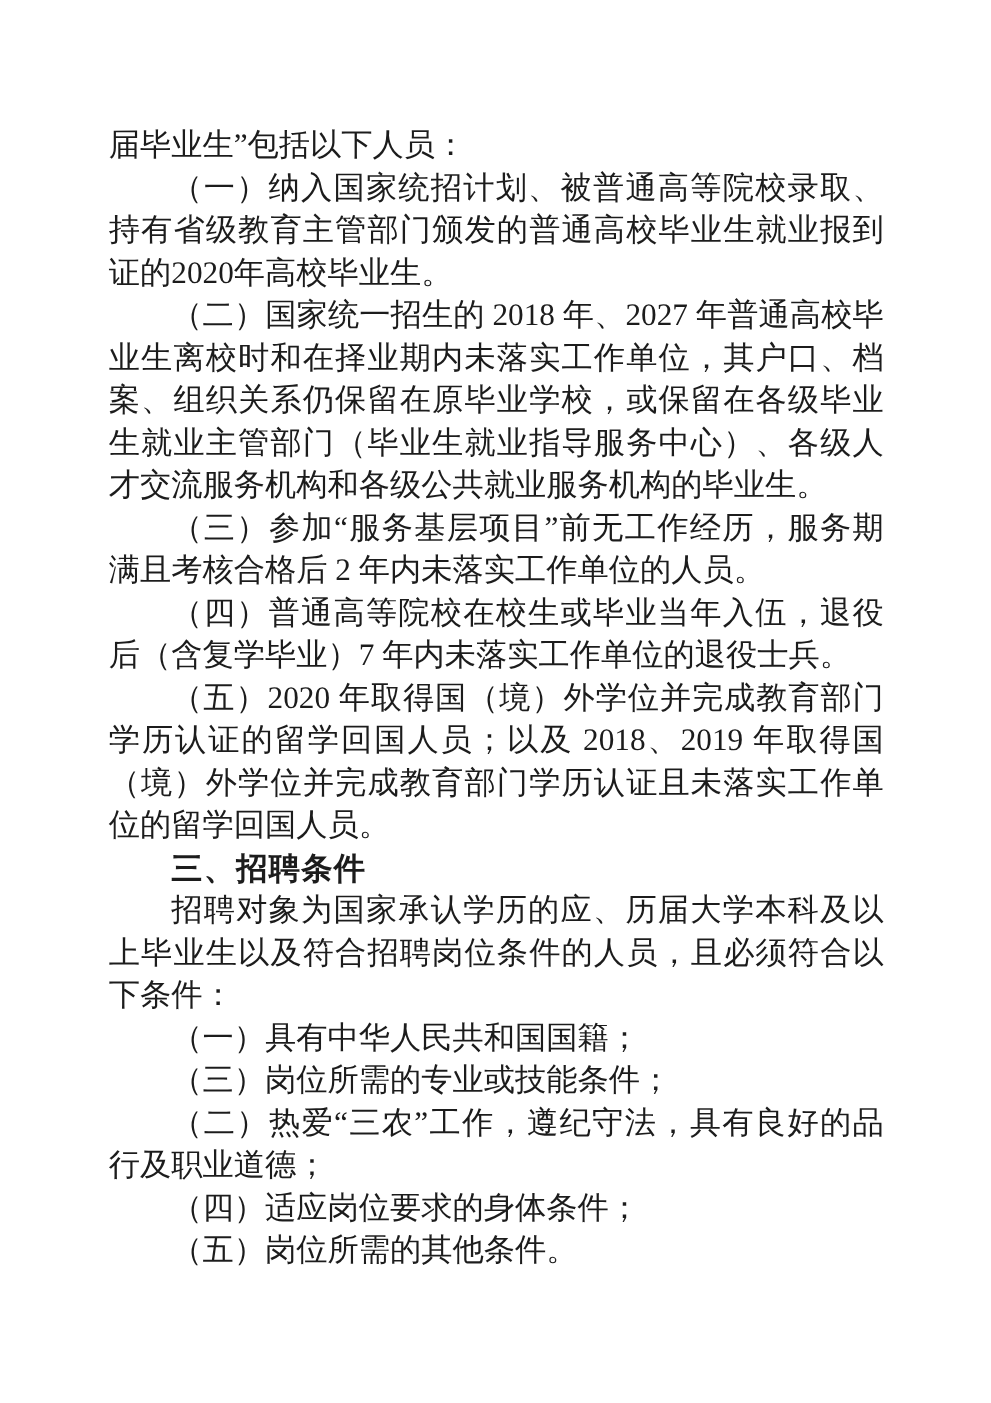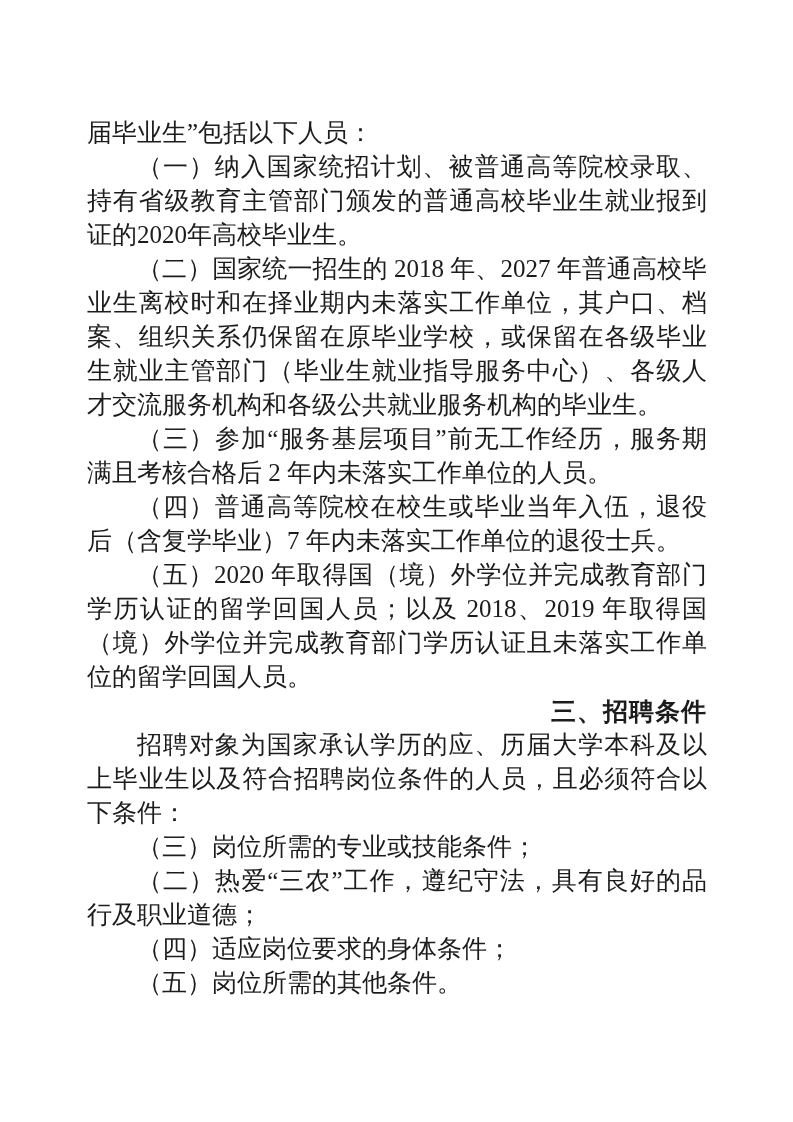--- a/index.html
+++ b/index.html
@@ -13,55 +13,56 @@
     height: 1122px;
     margin: 0 auto;
     background: #ffffff;
     overflow: hidden;
     font-family: "Liberation Serif", "DejaVu Serif", serif;
     color: #1c1c1c;
   }
   .content {
     position: absolute;
     left: 87px;
-    top: 116px;
+    top: 100px;
     width: 620px;
     font-size: 25px;
     line-height: 34px;
     text-align: justify;
   }
   p.para {
     margin: 0;
     padding: 0;
     text-indent: 2em;
   }
   p.para.flush {
     text-indent: 0;
   }
   p.heading {
     margin: 0;
     padding: 0;
     text-indent: 2em;
-    text-align: right;
+    text-align: left;
     font-family: "Liberation Sans", "DejaVu Sans", sans-serif;
     font-weight: bold;
     letter-spacing: 1px;
   }
 </style>
 </head>
 <body>
 
 <div class="page">
   <div class="content">
     <p class="para flush">届毕业生”包括以下人员：</p>
     <p class="para">（一）纳入国家统招计划、被普通高等院校录取、持有省级教育主管部门颁发的普通高校毕业生就业报到证的2020年高校毕业生。</p>
     <p class="para">（二）国家统一招生的 2018 年、2027 年普通高校毕业生离校时和在择业期内未落实工作单位，其户口、档案、组织关系仍保留在原毕业学校，或保留在各级毕业生就业主管部门（毕业生就业指导服务中心）、各级人才交流服务机构和各级公共就业服务机构的毕业生。</p>
     <p class="para">（三）参加“服务基层项目”前无工作经历，服务期满且考核合格后 2 年内未落实工作单位的人员。</p>
     <p class="para">（四）普通高等院校在校生或毕业当年入伍，退役后（含复学毕业）7 年内未落实工作单位的退役士兵。</p>
     <p class="para">（五）2020 年取得国（境）外学位并完成教育部门学历认证的留学回国人员；以及 2018、2019 年取得国（境）外学位并完成教育部门学历认证且未落实工作单位的留学回国人员。</p>
     <p class="heading">三、招聘条件</p>
     <p class="para">招聘对象为国家承认学历的应、历届大学本科及以上毕业生以及符合招聘岗位条件的人员，且必须符合以下条件：</p>
+    <p class="para">（一）具有中华人民共和国国籍；</p>
     <p class="para">（三）岗位所需的专业或技能条件；</p>
     <p class="para">（二）热爱“三农”工作，遵纪守法，具有良好的品行及职业道德；</p>
     <p class="para">（四）适应岗位要求的身体条件；</p>
     <p class="para">（五）岗位所需的其他条件。</p>
   </div>
 </div>
 
 </body></html>

